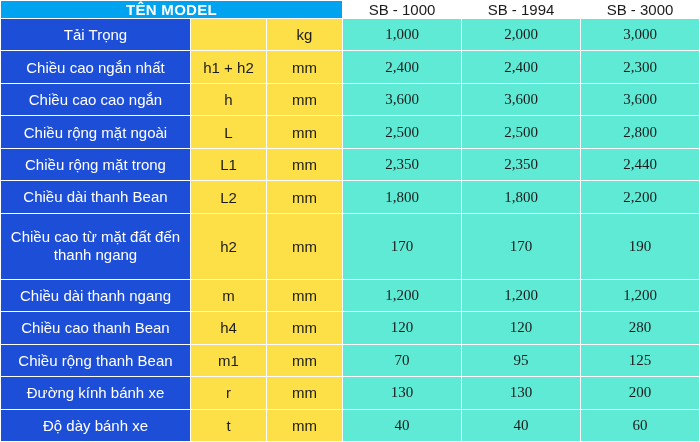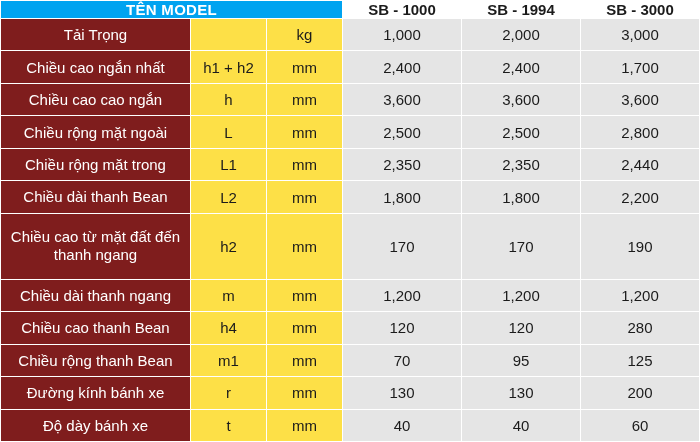--- a/index.html
+++ b/index.html
@@ -36,41 +36,42 @@
   .hdr-title {
     background: #00a3f0;
     color: #ffffff;
     font-weight: bold;
     font-size: 18px;
     letter-spacing: 0.3px;
   }
   .hdr-model {
     background: #ffffff;
     color: #1b1b1b;
-    font-weight: bold;
+    font-weight: normal;
     font-size: 17px;
   }
   
   .lbl {
-    background: #7f1d1d;
+    background: #1d4ed8;
     color: #ffffff;
     text-align: left;
     padding-left: 12px;
     font-size: 15px;
     line-height: 1.15;
   }
   .sym, .unit {
     background: #fde047;
     color: #1b1b1b;
     font-size: 15px;
   }
   .val {
-    background: #e5e5e5;
+    background: #5eead4;
     color: #1b1b1b;
     font-size: 15px;
+    font-family: Liberation Serif, serif;
   }
   .row-tall .lbl { line-height: 1.2; margin-top: 28px; }
 </style>
 </head>
 <body>
 
 <table class="spec-table">
   <colgroup>
     <col class="c-label">
     <col class="c-sym">
@@ -95,21 +96,21 @@
       <td class="val">1,000</td>
       <td class="val">2,000</td>
       <td class="val">3,000</td>
     </tr>
     <tr>
       <td class="lbl">Chiều cao ngắn nhất</td>
       <td class="sym">h1 + h2</td>
       <td class="unit">mm</td>
       <td class="val">2,400</td>
       <td class="val">2,400</td>
-      <td class="val">1,700</td>
+      <td class="val">2,300</td>
     </tr>
     <tr>
       <td class="lbl">Chiều cao cao ngắn</td>
       <td class="sym">h</td>
       <td class="unit">mm</td>
       <td class="val">3,600</td>
       <td class="val">3,600</td>
       <td class="val">3,600</td>
     </tr>
     <tr>

